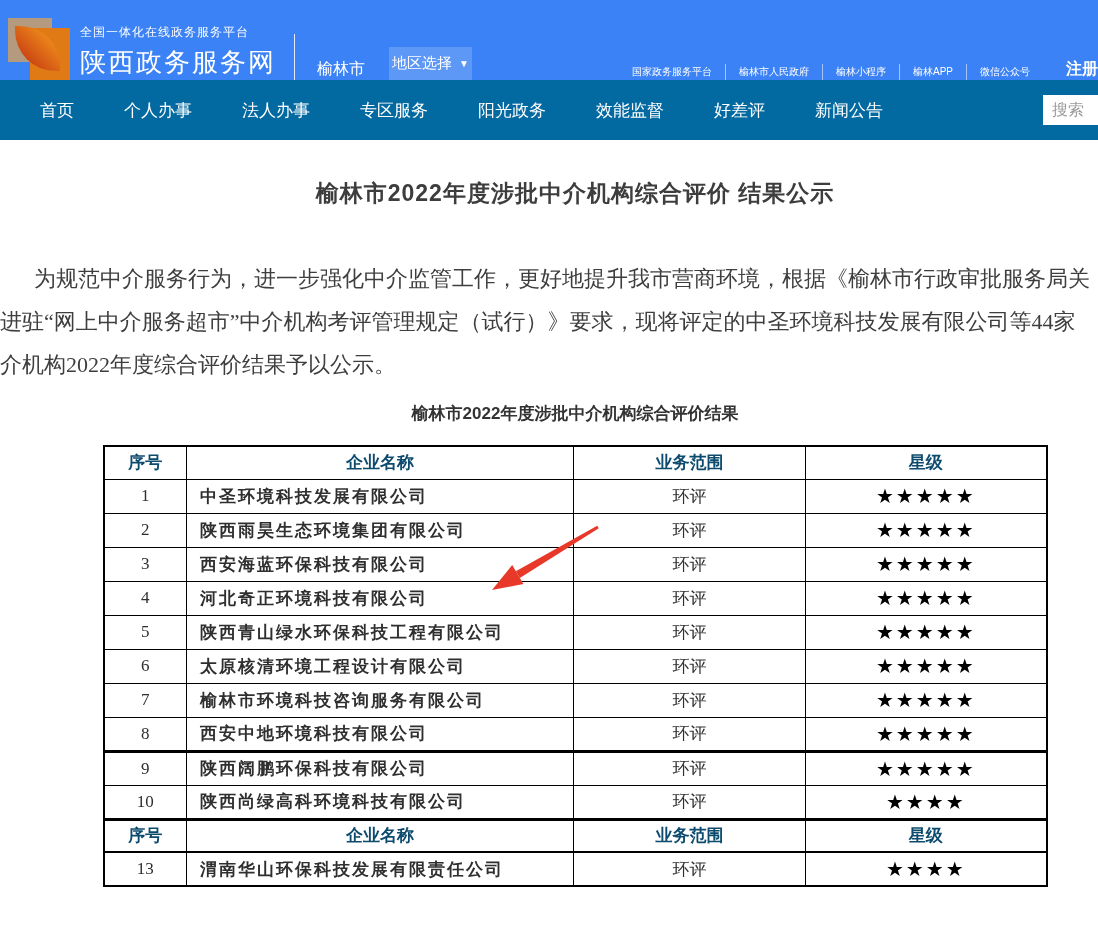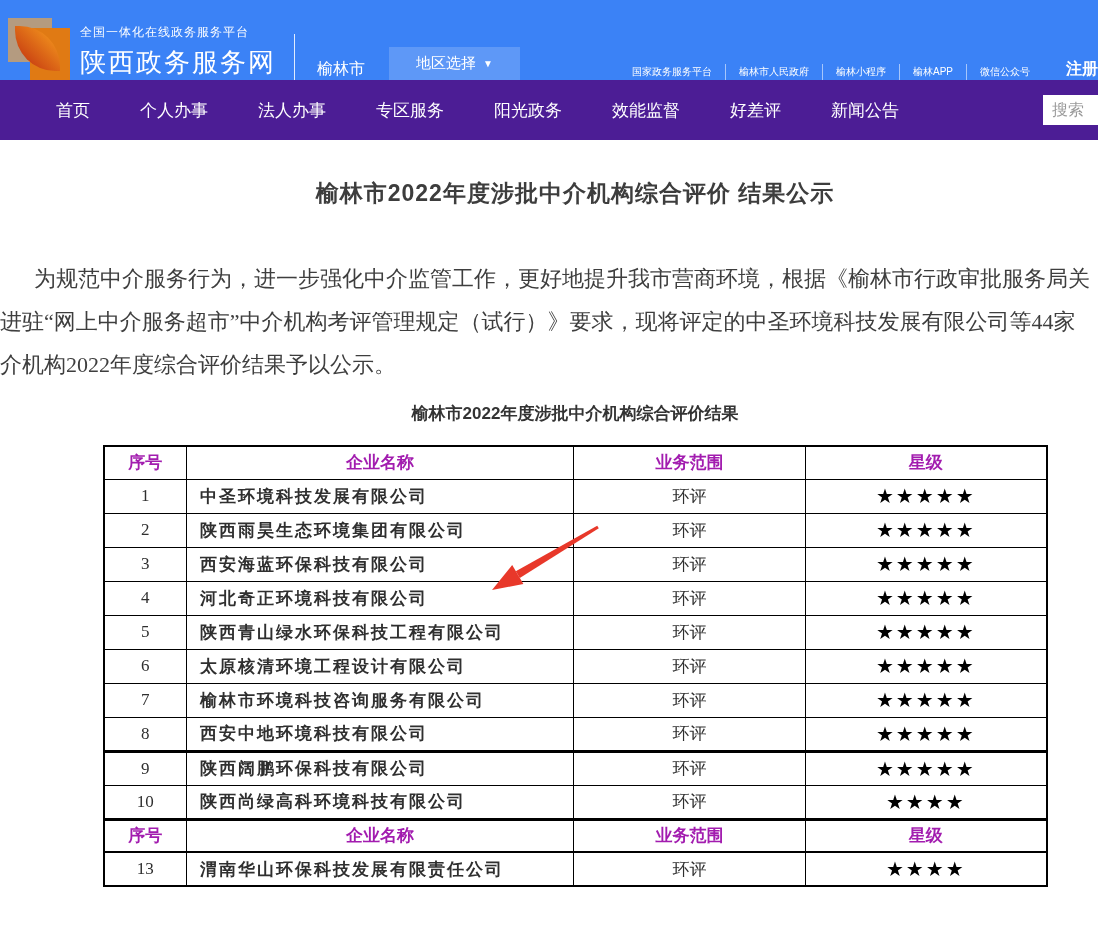--- a/index.html
+++ b/index.html
@@ -22,37 +22,37 @@
     background:linear-gradient(225deg,#f59a1e 10%,#c23210 90%);
     border-radius:0 90% 0 90%;
   }
   .brand-text { margin-left:12px; }
   .brand-tagline { font-size:12px; letter-spacing:1px; margin-bottom:4px; }
   .brand-site { font-size:26px; letter-spacing:2px; }
   .vdiv { width:1px; height:46px; background:rgba(255,255,255,.85); margin:0 22px 0 18px; }
   .city { font-size:16px; margin-right:24px; cursor:pointer; }
   .region-btn {
     background:rgba(255,255,255,.18); border:none; color:#fff; font-size:15px;
-    padding:7px 27px; cursor:pointer; display:flex; align-items:center; gap:7px;
+    padding:7px 3px; cursor:pointer; display:flex; align-items:center; gap:7px;
     font-family:"Liberation Sans", sans-serif;
   }
   .caret { font-size:10px; line-height:1; }
   .top-spacer { flex:1; }
   .header-links { display:flex; align-items:center; font-size:10px; }
   .hl { color:#fff; text-decoration:none; cursor:pointer; white-space:nowrap; }
   .hl-sep { width:1px; height:16px; background:rgba(255,255,255,.55); margin:0 13px; }
   .register {
     color:#fff; font-size:16px; font-weight:bold; text-decoration:none;
     margin-left:36px; white-space:nowrap; cursor:pointer;
   }
 
   
   .navbar {
-    height:60px; background:#4c1d95; display:flex; align-items:center;
-    padding-left:56px; position:relative;
+    height:60px; background:#0369a1; display:flex; align-items:center;
+    padding-left:40px; position:relative;
   }
   .nav-item {
     color:#fff; font-size:17px; margin-right:50px; text-decoration:none;
     cursor:pointer; white-space:nowrap;
   }
   .search-input {
     position:absolute; left:1043px; top:15px; width:140px; height:30px;
     border:none; background:#fff; font-size:16px; padding-left:9px;
     font-family:"Liberation Sans", sans-serif; color:#444;
   }
@@ -69,21 +69,21 @@
   .doc-line.indent { text-indent:34px; }
   .table-caption {
     margin-top:16px; text-align:center; font-size:17px; font-weight:bold; color:#333;
   }
   table.eval {
     margin:20px auto 0; border-collapse:collapse; table-layout:fixed; width:943px;
     border:2px solid #000; font-family:"Liberation Serif", serif;
   }
   table.eval th {
     border:1px solid #000; height:33px; font-size:17px; font-weight:bold;
-    color:#a21caf; text-align:center; font-family:"Liberation Sans", sans-serif;
+    color:#0c4a6e; text-align:center; font-family:"Liberation Sans", sans-serif;
   }
   table.eval td {
     border:1px solid #000; height:34px; font-size:17px; color:#2f2f2f;
     text-align:center; overflow:hidden; white-space:nowrap;
   }
   table.eval td.name { text-align:left; padding-left:13px; letter-spacing:2px;font-weight:bold; }
   table.eval td.stars {
     font-size:20px; letter-spacing:2px; color:#000;
     font-family:"Liberation Sans", sans-serif;
   }

